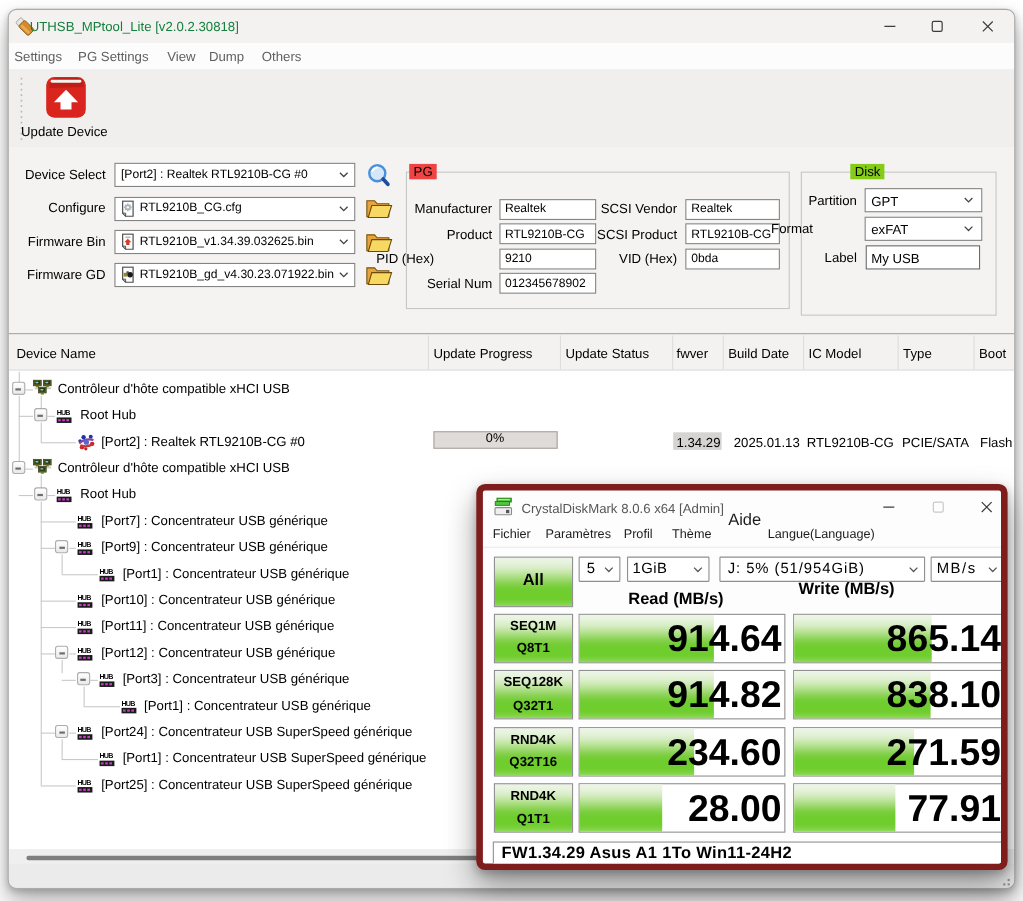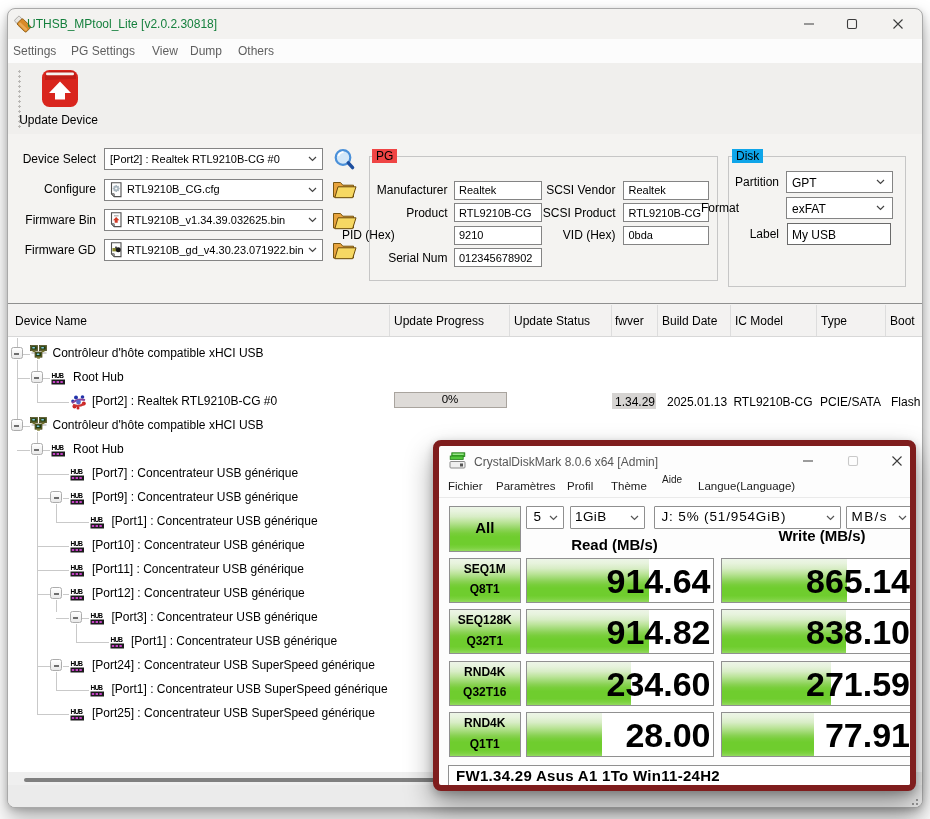--- a/index.html
+++ b/index.html
@@ -141,21 +141,21 @@
 <div class="abs t12" style="left:334px;top:219.0px;width:105.5px;">PID (Hex)</div>
 <div class="abs" style="left:445.5px;top:216.5px;width:88px;height:19px;background:#fff;border:1px solid #848484"></div>
 <div class="abs t11" style="left:451px;top:220.0px">9210</div>
 <div class="abs t12" style="left:500px;top:219.0px;width:107.5px;text-align:right">VID (Hex)</div>
 <div class="abs" style="left:615px;top:216.5px;width:86px;height:19px;background:#fff;border:1px solid #848484"></div>
 <div class="abs t11" style="left:620.5px;top:220.0px">0bda</div>
 <div class="abs t12" style="left:334px;top:241.5px;width:105.5px;text-align:right">Serial Num</div>
 <div class="abs" style="left:445.5px;top:239px;width:88px;height:19px;background:#fff;border:1px solid #848484"></div>
 <div class="abs t11" style="left:451px;top:242.5px">012345678902</div>
 <div class="abs" style="left:720px;top:146.5px;width:178px;height:131px;border:1px solid #c6c6c6"></div>
-<div class="abs t12" style="left:724px;top:140px;background:#0ea5e9;padding:0 4px">Disk</div>
+<div class="abs t12" style="left:765px;top:140px;background:#84cc16;padding:0 4px">Disk</div>
 <div class="abs t12" style="left:693px;top:166.0px;width:78px;text-align:right">Partition</div>
 <div class="combo" style="left:778px;top:161.5px;width:106.5px;height:22.5px"></div>
 <svg class="abs" style="left:868px;top:170.0px" width="9" height="6" viewBox="0 0 9 6">
       <path d="M1 1 L4.5 4.5 L8 1" stroke="#444" stroke-width="1.2" fill="none"></path>
     </svg>
 <div class="abs t12" style="left:784px;top:166.5px">GPT</div>
 <div class="abs t12" style="left:693px;top:192.0px;width:78px;">Format</div>
 <div class="combo" style="left:778px;top:187.5px;width:106.5px;height:22.5px"></div>
 <svg class="abs" style="left:868px;top:196.0px" width="9" height="6" viewBox="0 0 9 6">
       <path d="M1 1 L4.5 4.5 L8 1" stroke="#444" stroke-width="1.2" fill="none"></path>
@@ -407,21 +407,21 @@
 <svg class="abs" style="left:408px;top:9px" width="12" height="12" viewBox="0 0 12 12">
       <rect x="1.5" y="1.5" width="9" height="9" rx="1.5" fill="none" stroke="#c9c9c9" stroke-width="1.1"></rect>
     </svg>
 <svg class="abs" style="left:452px;top:9px" width="12" height="12" viewBox="0 0 12 12">
       <path d="M1.5 1.5 L10.5 10.5 M10.5 1.5 L1.5 10.5" stroke="#3c3c3c" stroke-width="1.1" fill="none"></path>
     </svg>
 <div class="abs" style="left:9px;top:34px;font-size:11.5px;color:#1c1c1c;white-space:nowrap">Fichier</div>
 <div class="abs" style="left:57px;top:34px;font-size:11.5px;color:#1c1c1c;white-space:nowrap">Paramètres</div>
 <div class="abs" style="left:128px;top:34px;font-size:11.5px;color:#1c1c1c;white-space:nowrap">Profil</div>
 <div class="abs" style="left:172px;top:34px;font-size:11.5px;color:#1c1c1c;white-space:nowrap">Thème</div>
-<div class="abs" style="left:223px;top:28px;font-size:10px;color:#1c1c1c;white-space:nowrap">Aide</div>
+<div class="abs" style="left:223px;top:18px;font-size:15px;color:#1c1c1c;white-space:nowrap">Aide</div>
 <div class="abs" style="left:259px;top:34px;font-size:11.5px;color:#1c1c1c;white-space:nowrap">Langue(Language)</div>
 <div class="abs" style="left:0;top:51px;width:481px;height:1px;background:#eaeaea"></div>
 <div class="cell grad" style="left:10px;top:59.5px;width:71.5px;height:46px"></div>
 <div class="abs" style="left:10px;top:73px;width:71.5px;text-align:center;font-weight:bold;font-size:15px">All</div>
 <div class="combo" style="left:86.5px;top:59.5px;width:38.5px;height:23.5px;border-color:#8f8f8f;border-radius:1px"></div>
 <div class="abs" style="left:94.5px;top:63px;font-size:13.5px;letter-spacing:0px;white-space:nowrap">5</div>
 <svg class="abs" style="left:110.0px;top:69px" width="9" height="6" viewBox="0 0 9 6">
       <path d="M1 1 L4.5 4.5 L8 1" stroke="#555" stroke-width="1.2" fill="none"></path>
     </svg>
 <div class="combo" style="left:130.5px;top:59.5px;width:75px;height:23.5px;border-color:#8f8f8f;border-radius:1px"></div>
@@ -433,21 +433,21 @@
 <div class="abs" style="left:222.5px;top:63px;font-size:13.5px;letter-spacing:0.85px;white-space:nowrap">J: 5% (51/954GiB)</div>
 <svg class="abs" style="left:386.5px;top:69px" width="9" height="6" viewBox="0 0 9 6">
       <path d="M1 1 L4.5 4.5 L8 1" stroke="#555" stroke-width="1.2" fill="none"></path>
     </svg>
 <div class="combo" style="left:406.5px;top:59.5px;width:67px;height:23.5px;border-color:#8f8f8f;border-radius:1px"></div>
 <div class="abs" style="left:412.5px;top:63px;font-size:13.5px;letter-spacing:1.4px;white-space:nowrap">MB/s</div>
 <svg class="abs" style="left:458.5px;top:69px" width="9" height="6" viewBox="0 0 9 6">
       <path d="M1 1 L4.5 4.5 L8 1" stroke="#555" stroke-width="1.2" fill="none"></path>
     </svg>
 <div class="abs" style="left:81.5px;top:89.5px;width:188px;text-align:center;font-weight:bold;font-size:15px">Read (MB/s)</div>
-<div class="abs" style="left:287px;top:81px;width:192px;text-align:center;font-weight:bold;font-size:15px">Write (MB/s)</div>
+<div class="abs" style="left:287px;top:81px;width:192px;text-align:left;font-weight:bold;font-size:15px">Write (MB/s)</div>
 <div class="cell grad" style="left:10px;top:111.5px;width:71.5px;height:45px"></div>
 <div class="abs" style="left:10px;top:112.5px;width:71.5px;text-align:center;font-weight:bold;font-size:12px;line-height:20.5px">SEQ1M<br>Q8T1</div>
 <div class="cell" style="left:86.5px;top:111.5px;width:188px;height:45px;background:#fff"></div>
 <div class="abs grad" style="left:87.5px;top:112.5px;width:122.8px;height:43px"></div>
 <div class="num" style="left:86.5px;top:111.5px;width:185px;text-align:right">914.64</div>
 <div class="cell" style="left:282px;top:111.5px;width:192px;height:45px;background:#fff"></div>
 <div class="abs grad" style="left:283px;top:112.5px;width:124.7px;height:43px"></div>
 <div class="num" style="left:282px;top:111.5px;width:189px;text-align:right">865.14</div>
 <div class="cell grad" style="left:10px;top:163px;width:71.5px;height:45px"></div>
 <div class="abs" style="left:10px;top:164px;width:71.5px;text-align:center;font-weight:bold;font-size:12px;line-height:20.5px">SEQ128K<br>Q32T1</div>

